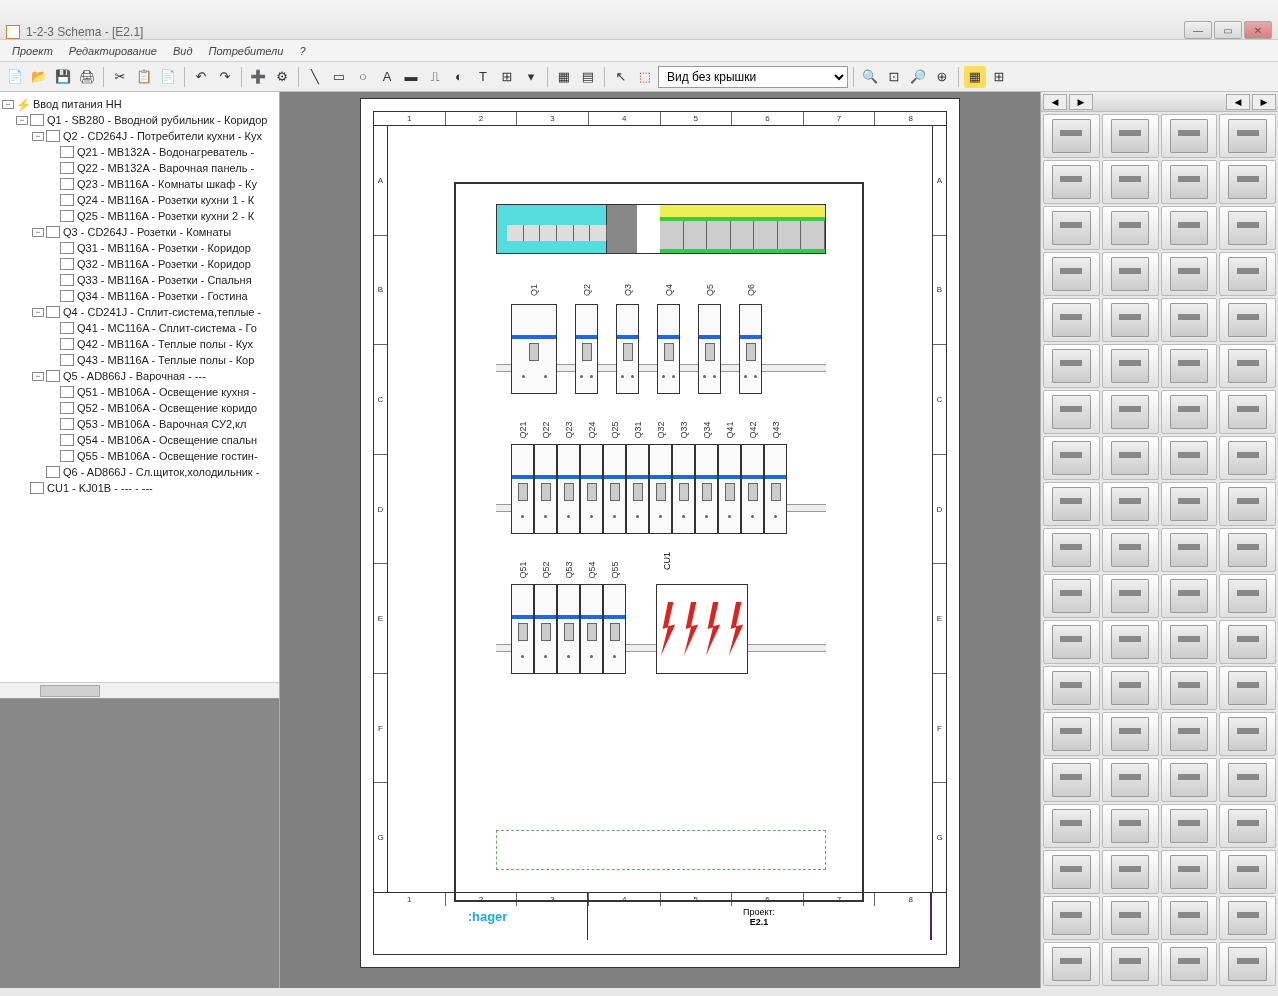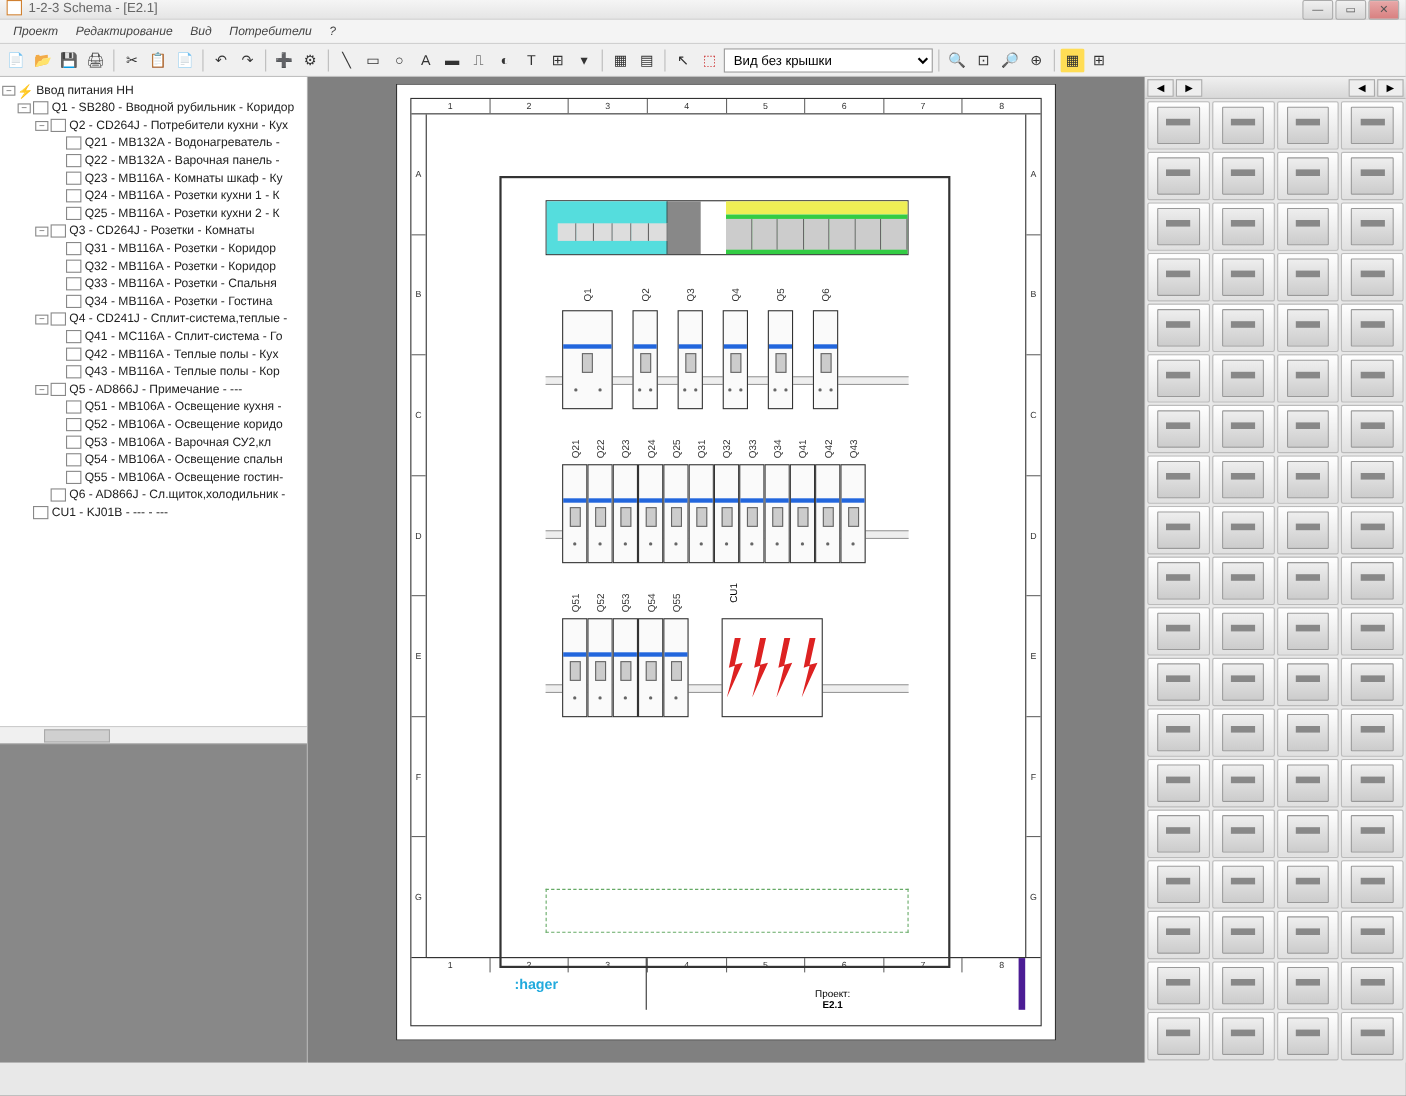--- a/index.html
+++ b/index.html
@@ -1,19 +1,19 @@
 <!DOCTYPE html>
 <html><head>
 <meta charset="utf-8">
 <style>
 * { box-sizing: border-box; margin: 0; padding: 0; }
 body { font-family: "Segoe UI", Tahoma, sans-serif; font-size: 11px; background: #e8e8e8; overflow: hidden; width: 1278px; height: 996px; }
 
 
-.titlebar { height: 18px; background: linear-gradient(#f5f5f5, #e5e5e5); display: flex; align-items: flex-start; padding: 0 6px; border-bottom: 1px solid #ccc; }
+.titlebar { height: 40px; background: linear-gradient(#f5f5f5, #e5e5e5); display: flex; align-items: flex-end; padding: 0 6px; border-bottom: 1px solid #ccc; }
 .titlebar .icon { width: 14px; height: 14px; border: 1px solid #d08030; background: #fff; margin-right: 6px; }
 .titlebar .title { color: #666; font-size: 12px; flex: 1; }
 .titlebar .wbtns { display: flex; gap: 2px; }
 .titlebar .wbtn { width: 28px; height: 18px; background: linear-gradient(#f0f0f0,#d8d8d8); border: 1px solid #aaa; border-radius: 2px; display: flex; align-items: center; justify-content: center; font-size: 10px; color: #555; }
 .titlebar .wbtn.close { background: linear-gradient(#e8a8a8,#d88080); }
 
 
 .menubar { height: 22px; background: #f4f4f4; display: flex; align-items: center; padding: 0 4px; border-bottom: 1px solid #d0d0d0; }
 .menubar .mi { padding: 2px 8px; color: #444; cursor: default; font-style: italic; }
 
@@ -82,21 +82,21 @@
 .surge { width: 92px; height: 90px; border: 1px solid #333; background: #fff; position: relative; margin-left: 30px; }
 .surge .slabel { position: absolute; top: -20px; left: 10px; transform: rotate(-90deg); transform-origin: left; font-size: 9px; }
 .surge .bolts { display: flex; height: 100%; }
 .surge .bolt { flex: 1; display: flex; align-items: center; justify-content: center; }
 .surge .bolt svg { width: 18px; height: 60px; }
 
 .dashed { position: absolute; left: 40px; bottom: 30px; width: 330px; height: 40px; border: 1px dashed #6a6; }
 
 .titleblock { position: absolute; left: 14px; right: 14px; bottom: 14px; height: 48px; border-top: 1px solid #333; display: flex; }
 .titleblock .tb1 { width: 200px; border-right: 1px solid #333; display: flex; align-items: center; justify-content: center; color: #2ad; font-weight: bold; font-size: 13px; }
-.titleblock .tb2 { flex: 1; border-right: 6px solid #4c1d95; display: flex; flex-direction: column; align-items: center; justify-content: flex-end; font-size: 9px; }
+.titleblock .tb2 { flex: 1; border-right: 2px solid #4c1d95; display: flex; flex-direction: column; align-items: center; justify-content: center; font-size: 9px; }
 .titleblock .tb3 { width: 140px; font-size: 8px; padding: 2px; }
 
 
 .rightcol { width: 238px; background: #e8e8e8; border-left: 1px solid #aaa; overflow-y: auto; }
 .palettehdr { height: 20px; background: linear-gradient(#f0f0f0,#d8d8d8); display: flex; gap: 2px; padding: 2px; border-bottom: 1px solid #bbb; }
 .palettehdr .pbtn { width: 24px; height: 16px; background: #eee; border: 1px solid #aaa; font-size: 9px; display: flex; align-items: center; justify-content: center; }
 .palette { display: grid; grid-template-columns: repeat(4, 1fr); gap: 2px; padding: 2px; }
 .pitem { height: 44px; background: linear-gradient(#fff,#e0e0e0); border: 1px solid #bbb; border-radius: 2px; display: flex; align-items: center; justify-content: center; }
 .pitem .dev { width: 70%; height: 80%; background: linear-gradient(#eee,#ccc); border: 1px solid #999; border-radius: 1px; position: relative; }
 .pitem .dev::after { content: ""; position: absolute; left: 20%; right: 20%; top: 30%; height: 20%; background: #888; }
@@ -305,21 +305,21 @@
                           <span class="lbl">Q43 - MB116A - Теплые полы - Кор</span>
                         </div>
                       </li>
                   </ul>
                 </li>
                 <li>
                     <div class="row">
                       <span class="sp" style="width:32px"></span>
                       <span class="tw">−</span>
                       <span class="ic"></span>
-                      <span class="lbl">Q5 - AD866J - Примечание - ---</span>
+                      <span class="lbl">Q5 - AD866J - Варочная - ---</span>
                     </div>
                   <ul>
                     <li>
                         <div class="row">
                           <span class="sp" style="width:60px"></span>
                           <span class="ic"></span>
                           <span class="lbl">Q51 - MB106A - Освещение кухня -</span>
                         </div>
                       </li>
                     <li>

